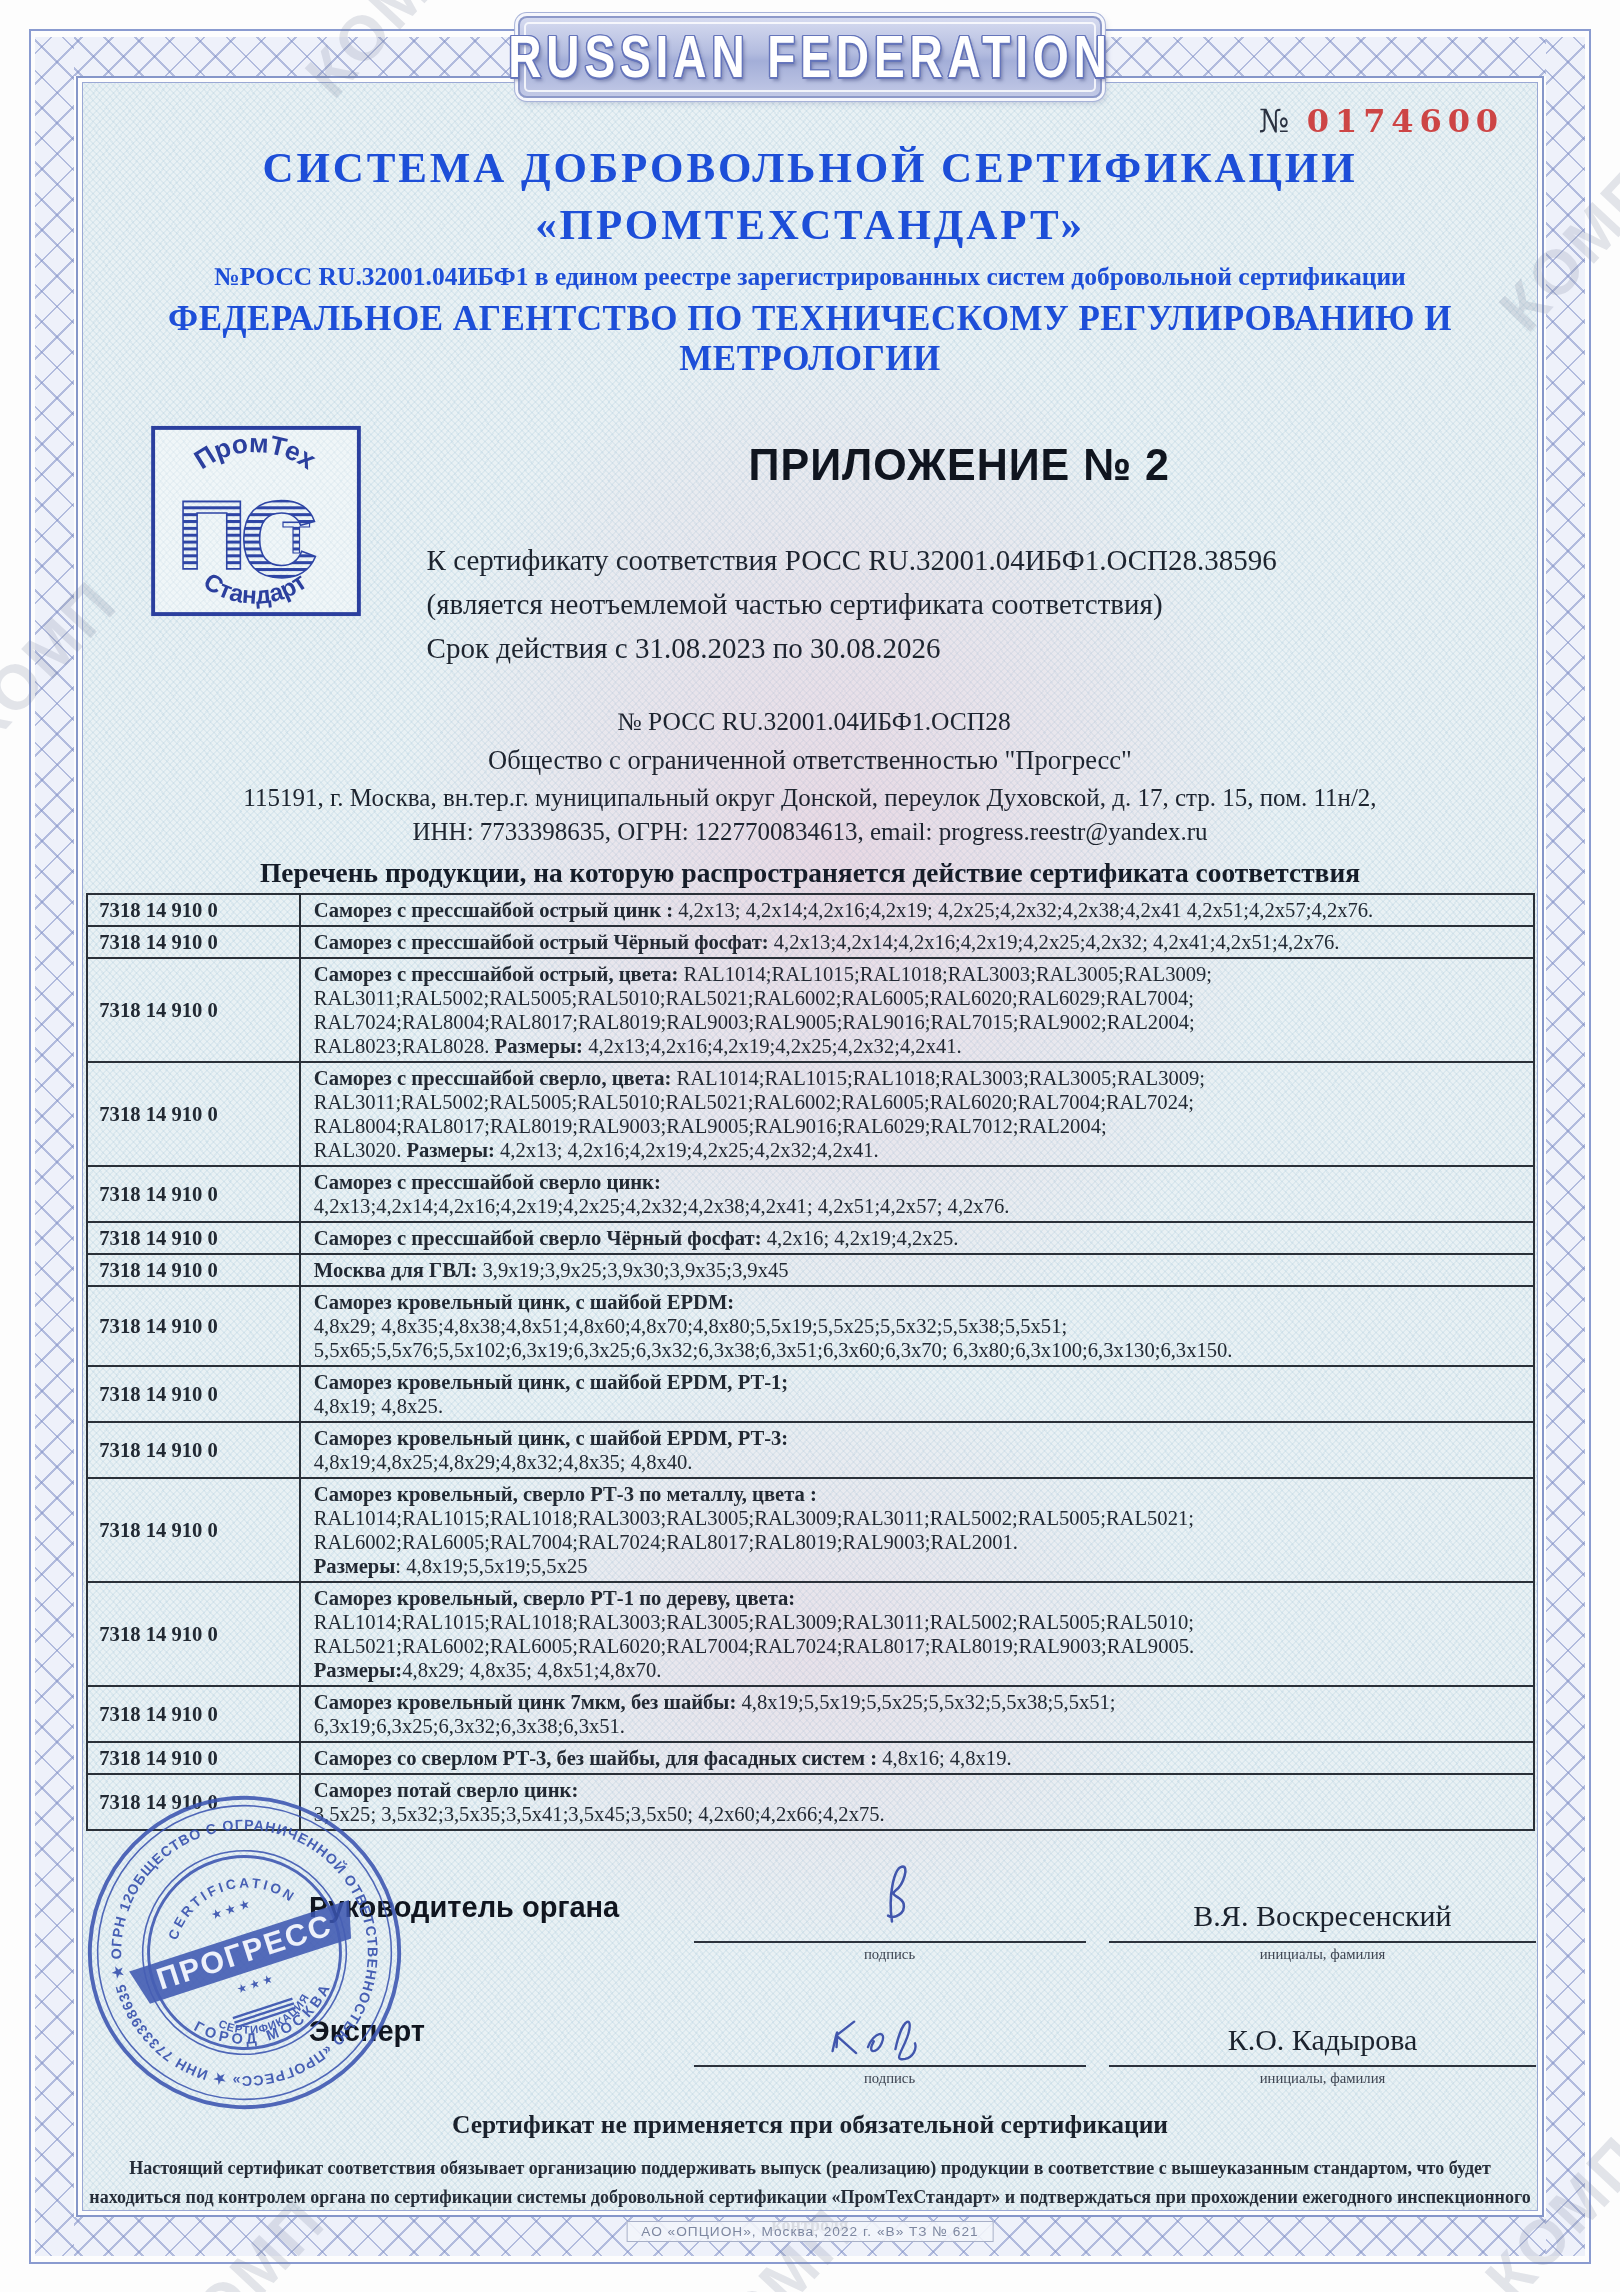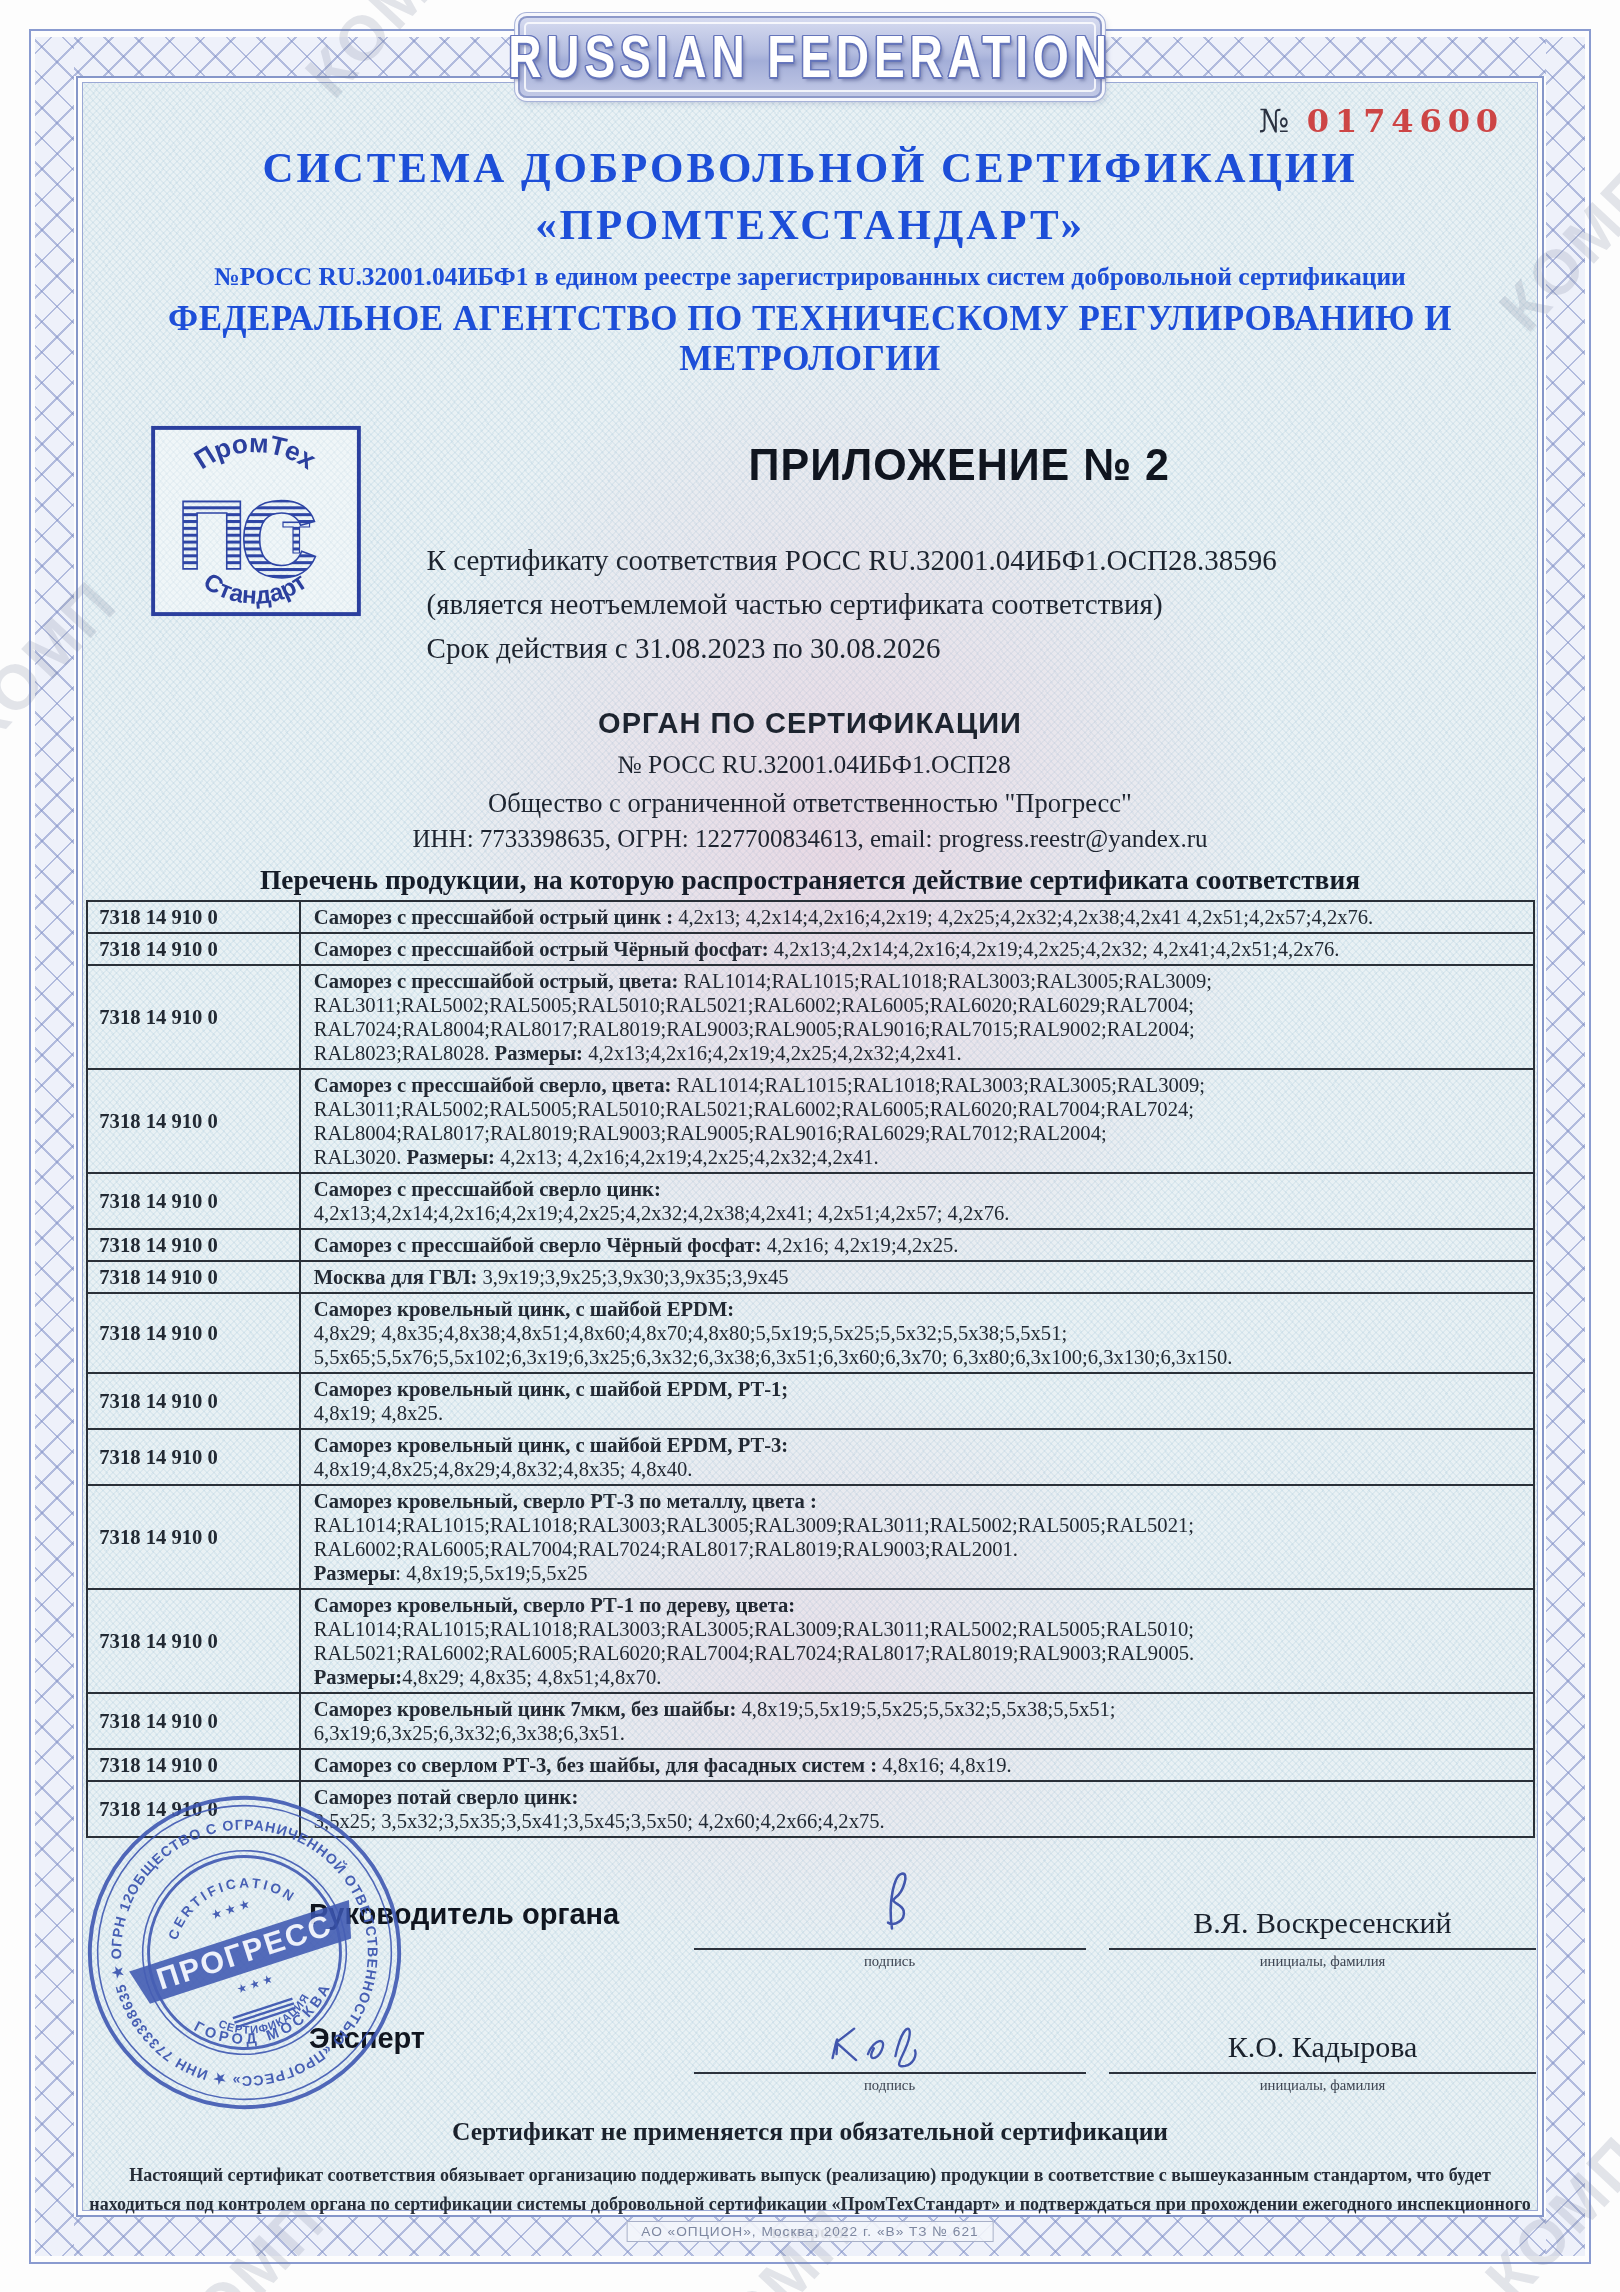--- a/index.html
+++ b/index.html
@@ -160,23 +160,23 @@
         <div class="appendix-title">ПРИЛОЖЕНИЕ № 2</div>
         <div class="appendix-lines">
           <div>К сертификату соответствия РОСС RU.32001.04ИБФ1.ОСП28.38596</div>
           <div>(является неотъемлемой частью сертификата соответствия)</div>
           <div>Срок действия с 31.08.2023 по 30.08.2026</div>
         </div>
       </div>
     </div>
 
     <div class="org">
-      <div class="org-title">ОРГАН ПО СЕРТИФИКАЦИИ</div>
       <div class="org-num">№ РОСС RU.32001.04ИБФ1.ОСП28</div>
       <div class="org-co">Общество с ограниченной ответственностью "Прогресс"</div>
+      <div class="org-ad">115191, г. Москва, вн.тер.г. муниципальный округ Донской, переулок Духовской, д. 17, стр. 15, пом. 11н/2,</div>
       <div class="org-ct">ИНН: 7733398635, ОГРН: 1227700834613, email: progress.reestr@yandex.ru</div>
     </div>
 
     <div class="list-caption">Перечень продукции, на которую распространяется действие сертификата соответствия</div>
 
     <table class="prod">
       <tbody>
           <tr>
             <td class="col-code">7318 14 910 0</td>
             <td class="col-desc">

